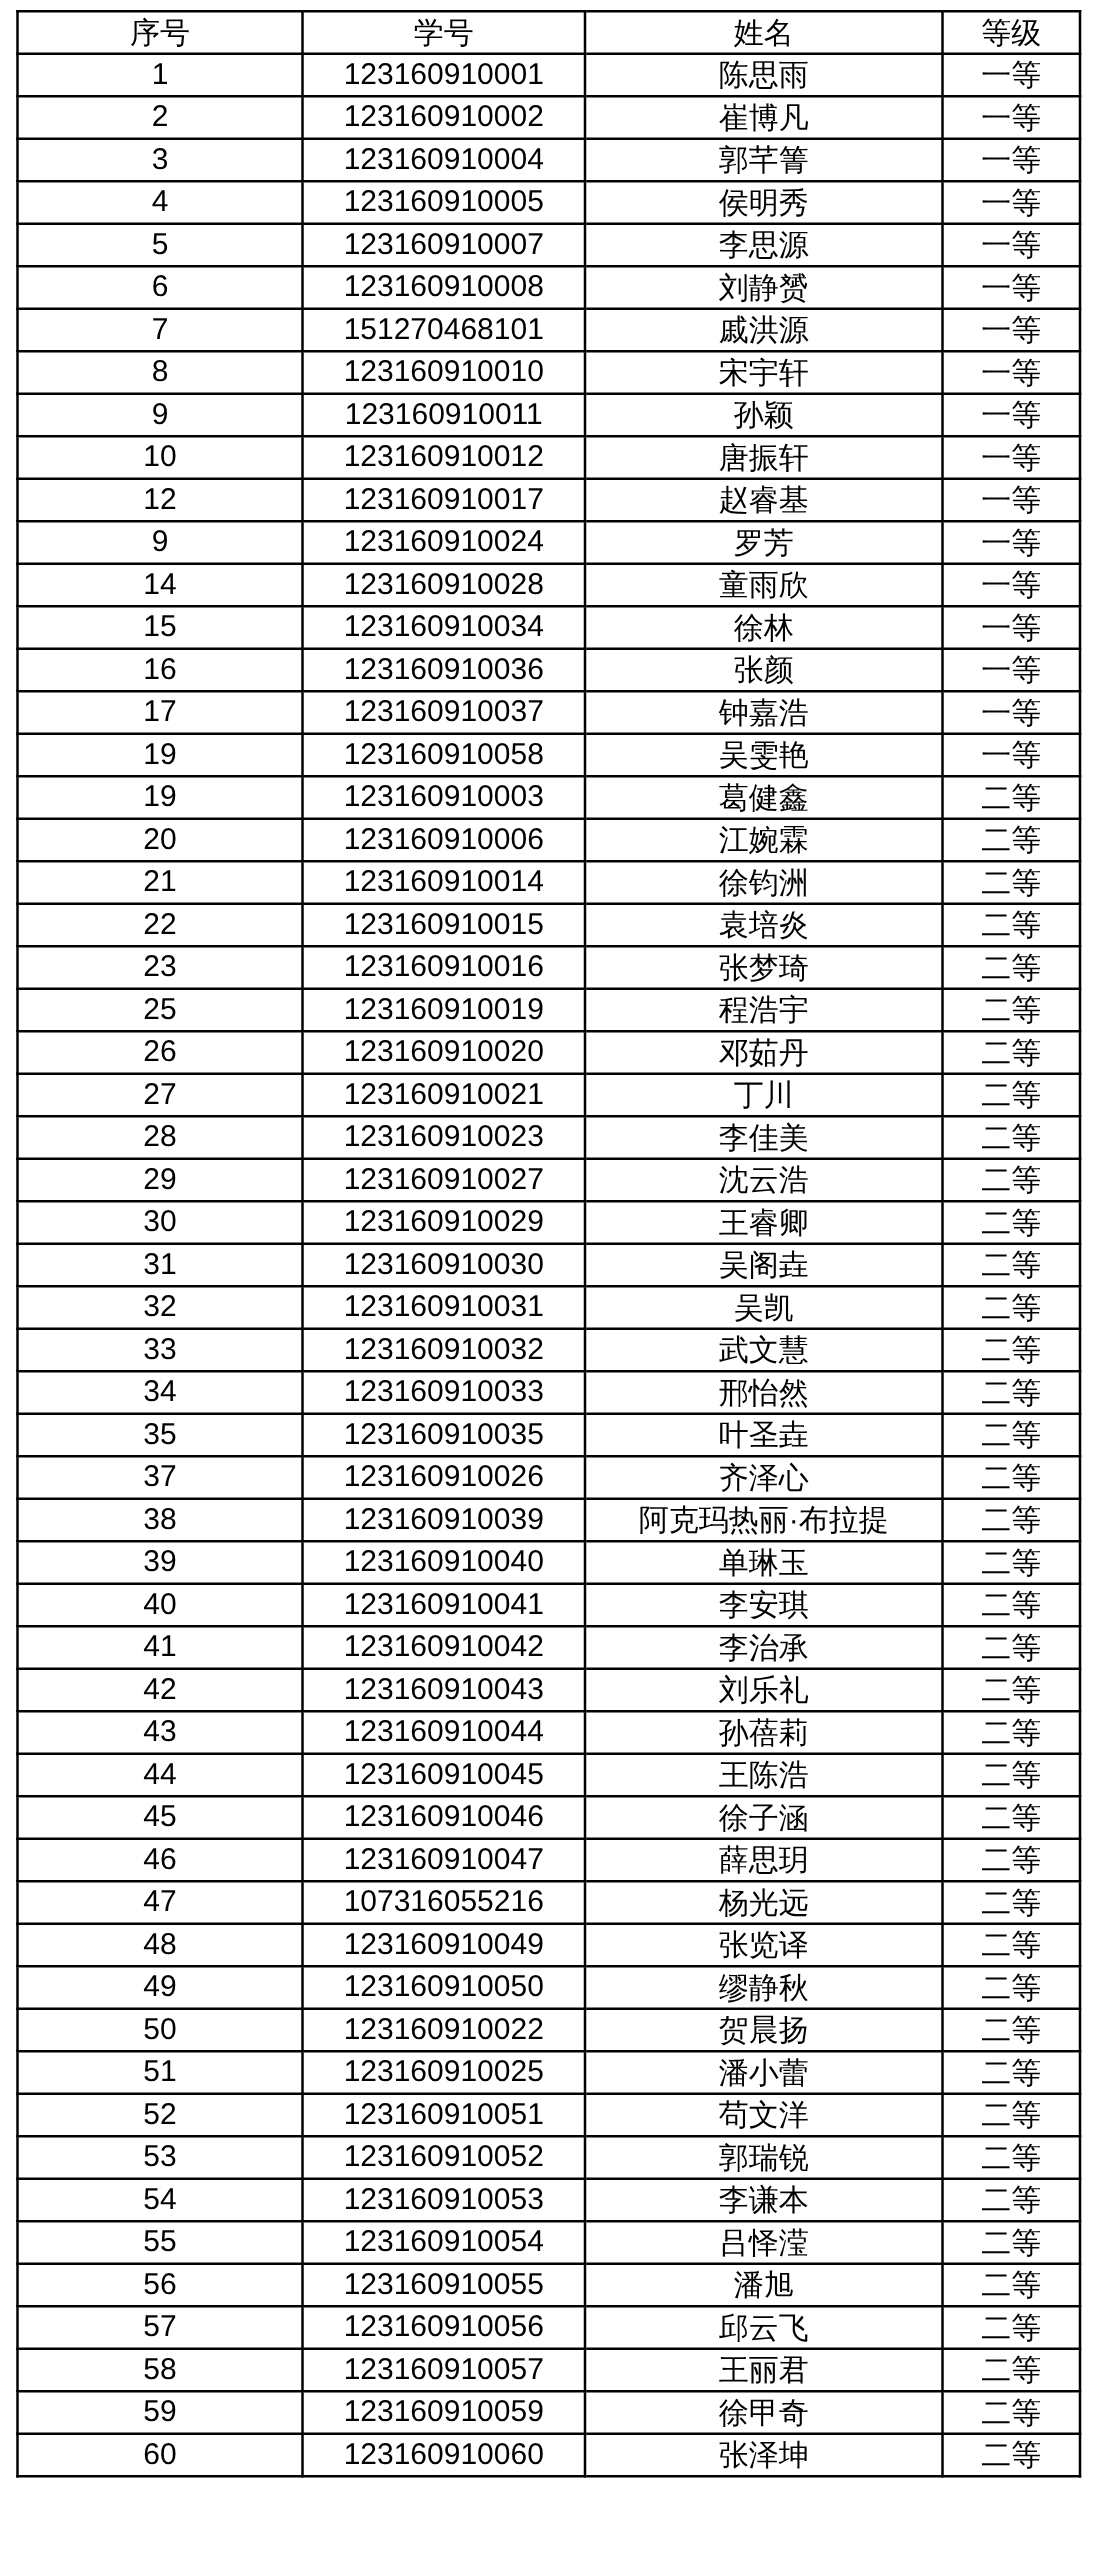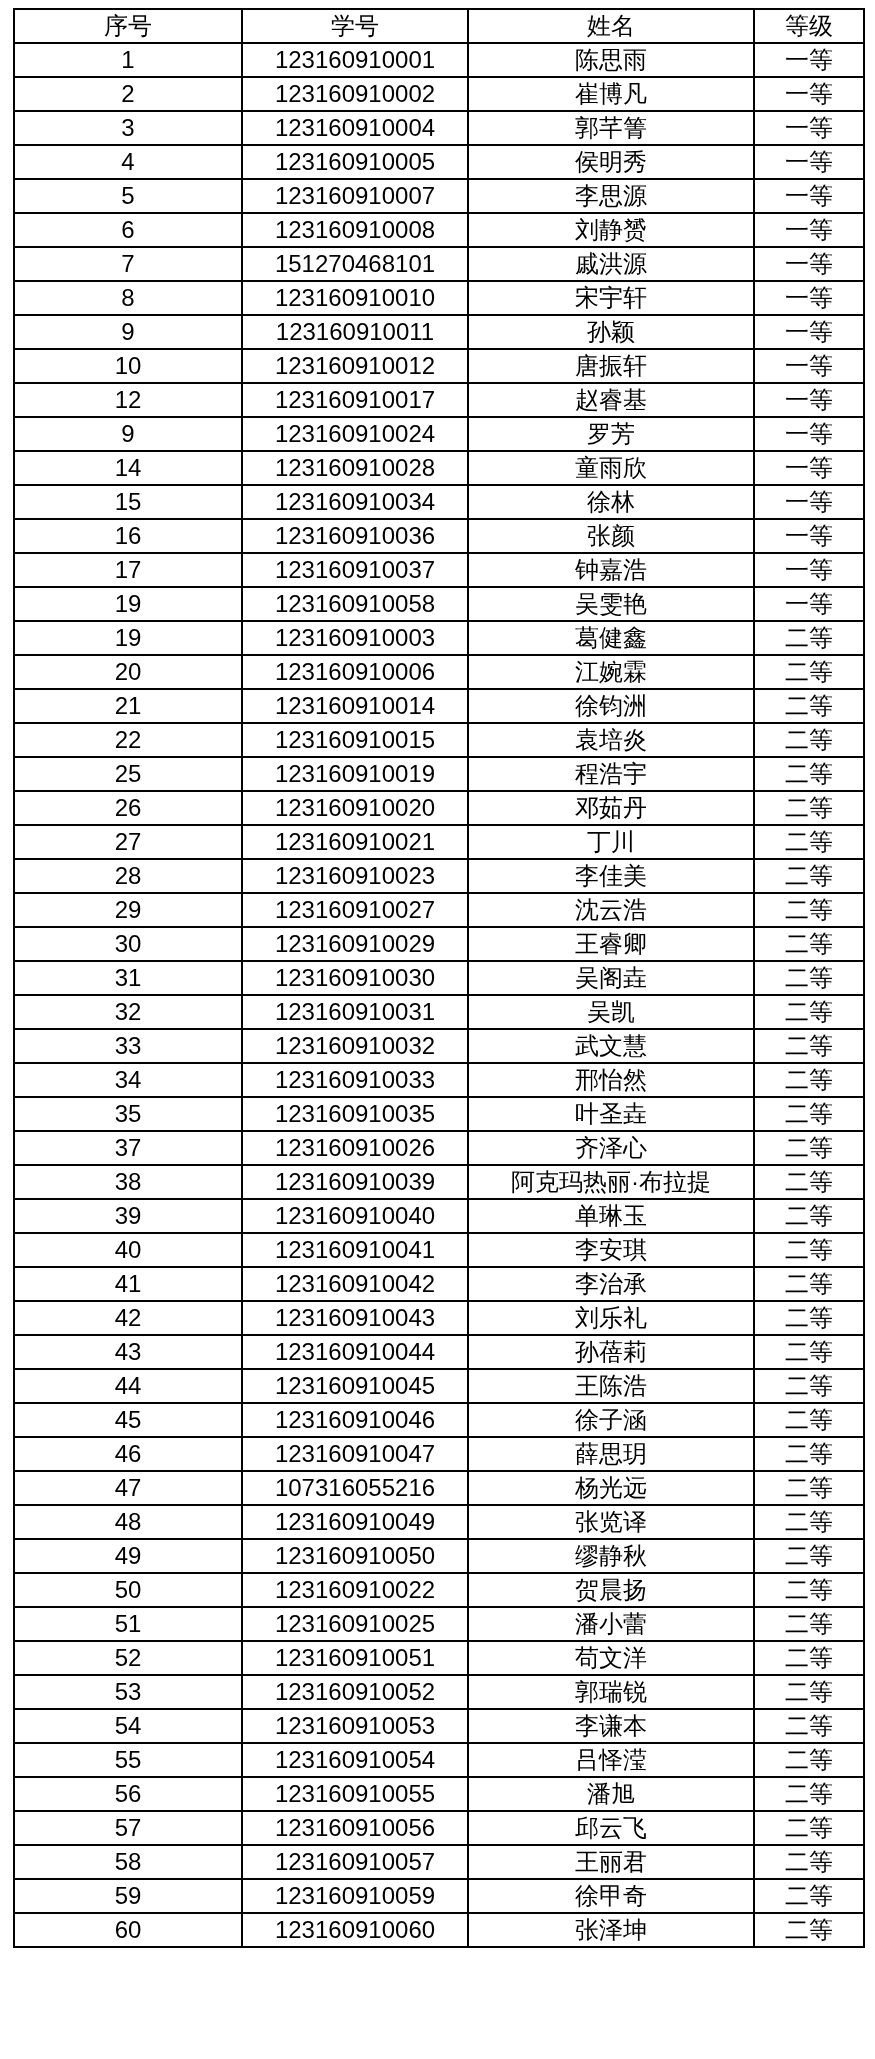--- a/index.html
+++ b/index.html
@@ -178,20 +178,26 @@
           <td class="col-2">徐钧洲</td>
           <td class="col-3">二等</td>
         </tr>
         <tr>
           <td class="col-0">22</td>
           <td class="col-1">123160910015</td>
           <td class="col-2">袁培炎</td>
           <td class="col-3">二等</td>
         </tr>
         <tr>
+          <td class="col-0">23</td>
+          <td class="col-1">123160910016</td>
+          <td class="col-2">张梦琦</td>
+          <td class="col-3">二等</td>
+        </tr>
+        <tr>
           <td class="col-0">25</td>
           <td class="col-1">123160910019</td>
           <td class="col-2">程浩宇</td>
           <td class="col-3">二等</td>
         </tr>
         <tr>
           <td class="col-0">26</td>
           <td class="col-1">123160910020</td>
           <td class="col-2">邓茹丹</td>
           <td class="col-3">二等</td>

